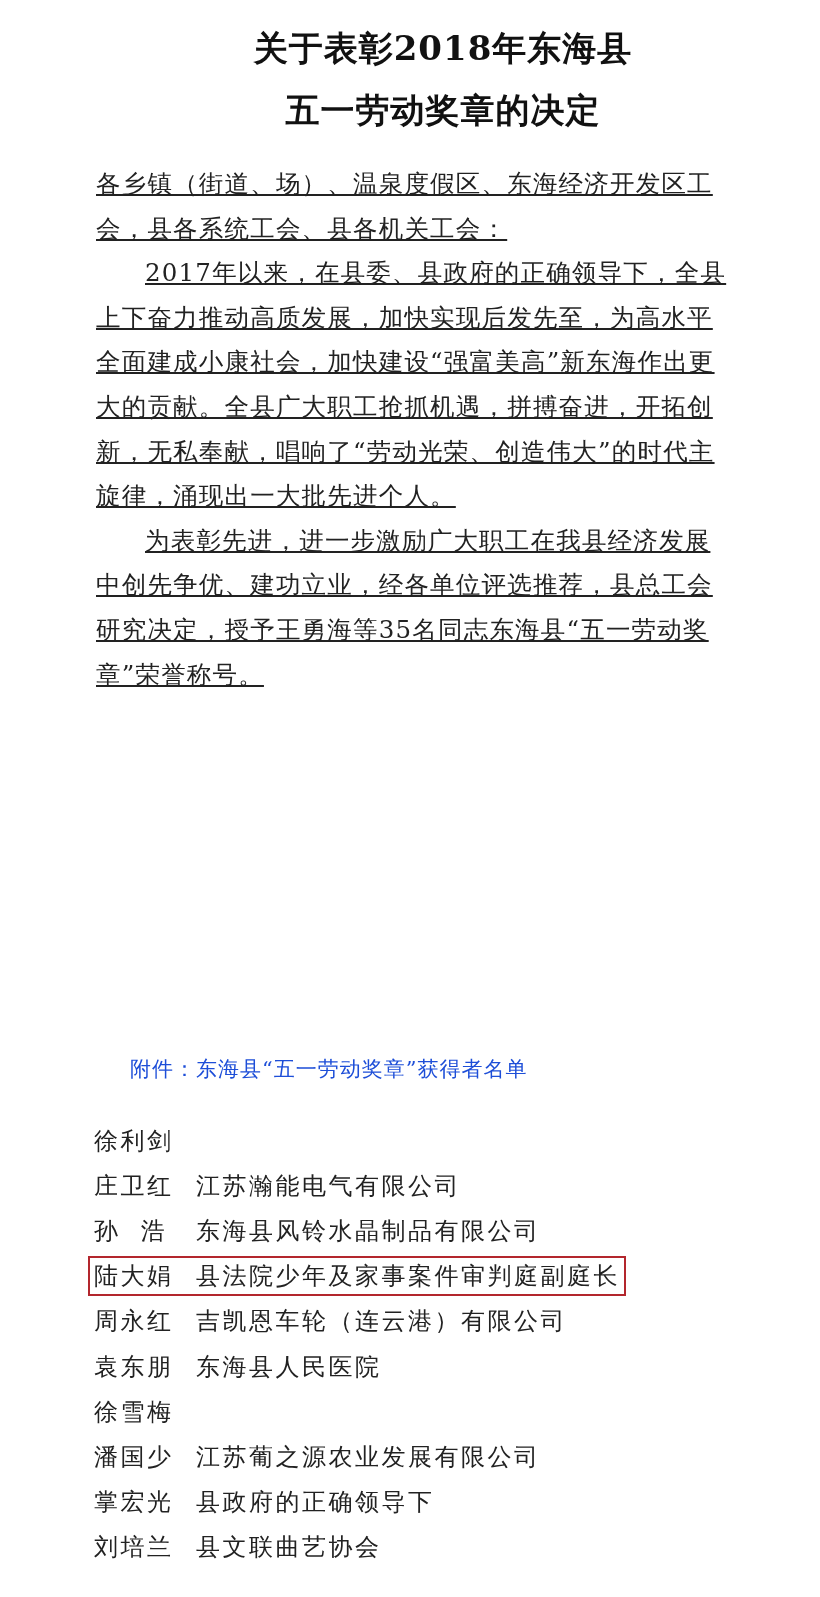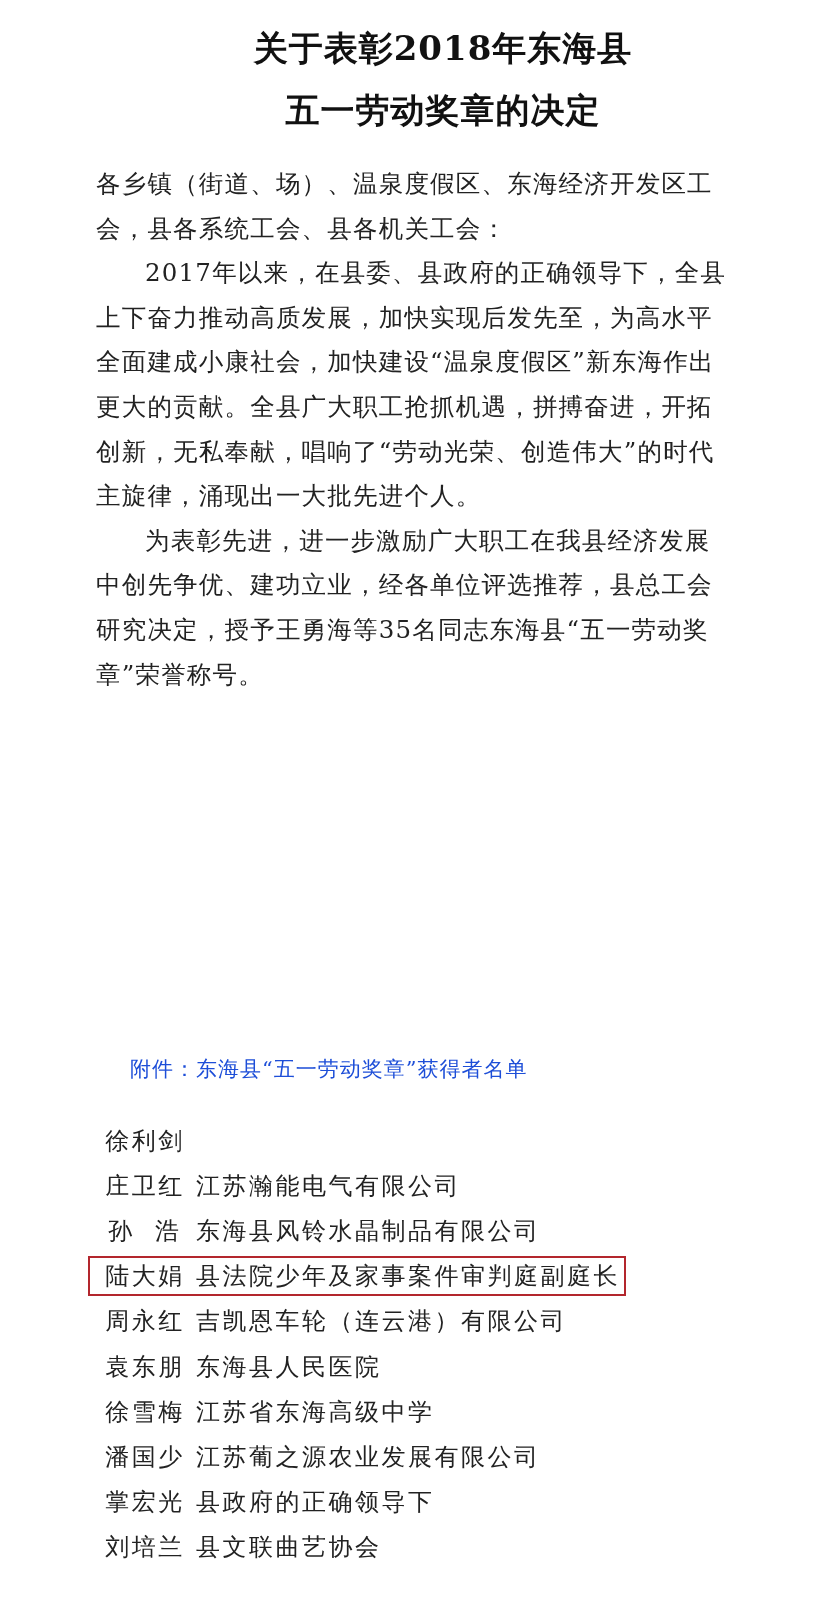--- a/index.html
+++ b/index.html
@@ -8,34 +8,34 @@
   .title { position: absolute; left: 0; width: 820px; text-align: center;
            font-size: 34px; font-weight: bold; letter-spacing: 1px; color: #111; padding-left: 33px; }
   .t1 { top: 26px; }
   .t2 { top: 76px; margin-top: 12px; }
   .body-text { position: absolute; left: 96px; width: 640px; font-size: 24.5px;
                line-height: 44.6px; letter-spacing: 1.2px; color: #222; }
   .body-text p { margin: 0; }
   .indent { text-indent: 49px; }
   .attach { position: absolute; top: 1055px; left: 130px; font-size: 21px; color: #1d4ed8; letter-spacing: 1px; }
   .list { position: absolute; top: 1118px; left: 94px; width: 560px; }
-  .row { height: 45.2px; display: flex; align-items: center; font-size: 24px; color: #222; letter-spacing: 2.5px; position: relative; text-align: center; }
+  .row { height: 45.2px; display: flex; align-items: center; font-size: 24px; color: #222; letter-spacing: 2.5px; position: relative; }
   .row .name { width: 102px; white-space: pre; }
   .row.highlight::after { content: ""; position: absolute; left: -6px; top: 2px; width: 538px; height: 40px;
                           border: 2px solid #b3262d; box-sizing: border-box; pointer-events: none; }
 </style>
 </head>
 <body>
 
 <div class="title t1">关于表彰2018年东海县</div>
 <div class="title t2">五一劳动奖章的决定</div>
 
-<div class="body-text" style="top:162px;">
+<div class="body-text" style="top:162px;text-decoration:underline;">
   <p>各乡镇（街道、场）、温泉度假区、东海经济开发区工会，县各系统工会、县各机关工会：</p>
-  <p class="indent">2017年以来，在县委、县政府的正确领导下，全县上下奋力推动高质发展，加快实现后发先至，为高水平全面建成小康社会，加快建设“温泉度假区”新东海作出更大的贡献。全县广大职工抢抓机遇，拼搏奋进，开拓创新，无私奉献，唱响了“劳动光荣、创造伟大”的时代主旋律，涌现出一大批先进个人。</p>
+  <p class="indent">2017年以来，在县委、县政府的正确领导下，全县上下奋力推动高质发展，加快实现后发先至，为高水平全面建成小康社会，加快建设“强富美高”新东海作出更大的贡献。全县广大职工抢抓机遇，拼搏奋进，开拓创新，无私奉献，唱响了“劳动光荣、创造伟大”的时代主旋律，涌现出一大批先进个人。</p>
   <p class="indent">为表彰先进，进一步激励广大职工在我县经济发展中创先争优、建功立业，经各单位评选推荐，县总工会研究决定，授予王勇海等35名同志东海县“五一劳动奖章”荣誉称号。</p>
 </div>
 
 <div class="attach">附件：东海县“五一劳动奖章”获得者名单</div>
 
 <div class="list">
   <div class="row">
     <span class="name">徐利剑</span>
   </div>
   <div class="row">
@@ -53,21 +53,20 @@
   <div class="row">
     <span class="name">周永红</span>
     <span>吉凯恩车轮（连云港）有限公司</span>
   </div>
   <div class="row">
     <span class="name">袁东朋</span>
     <span>东海县人民医院</span>
   </div>
   <div class="row">
     <span class="name">徐雪梅</span>
-    <span>江苏省东海高级中学</span>
   </div>
   <div class="row">
     <span class="name">潘国少</span>
     <span>江苏葡之源农业发展有限公司</span>
   </div>
   <div class="row">
     <span class="name">掌宏光</span>
     <span>县政府的正确领导下</span>
   </div>
   <div class="row">

